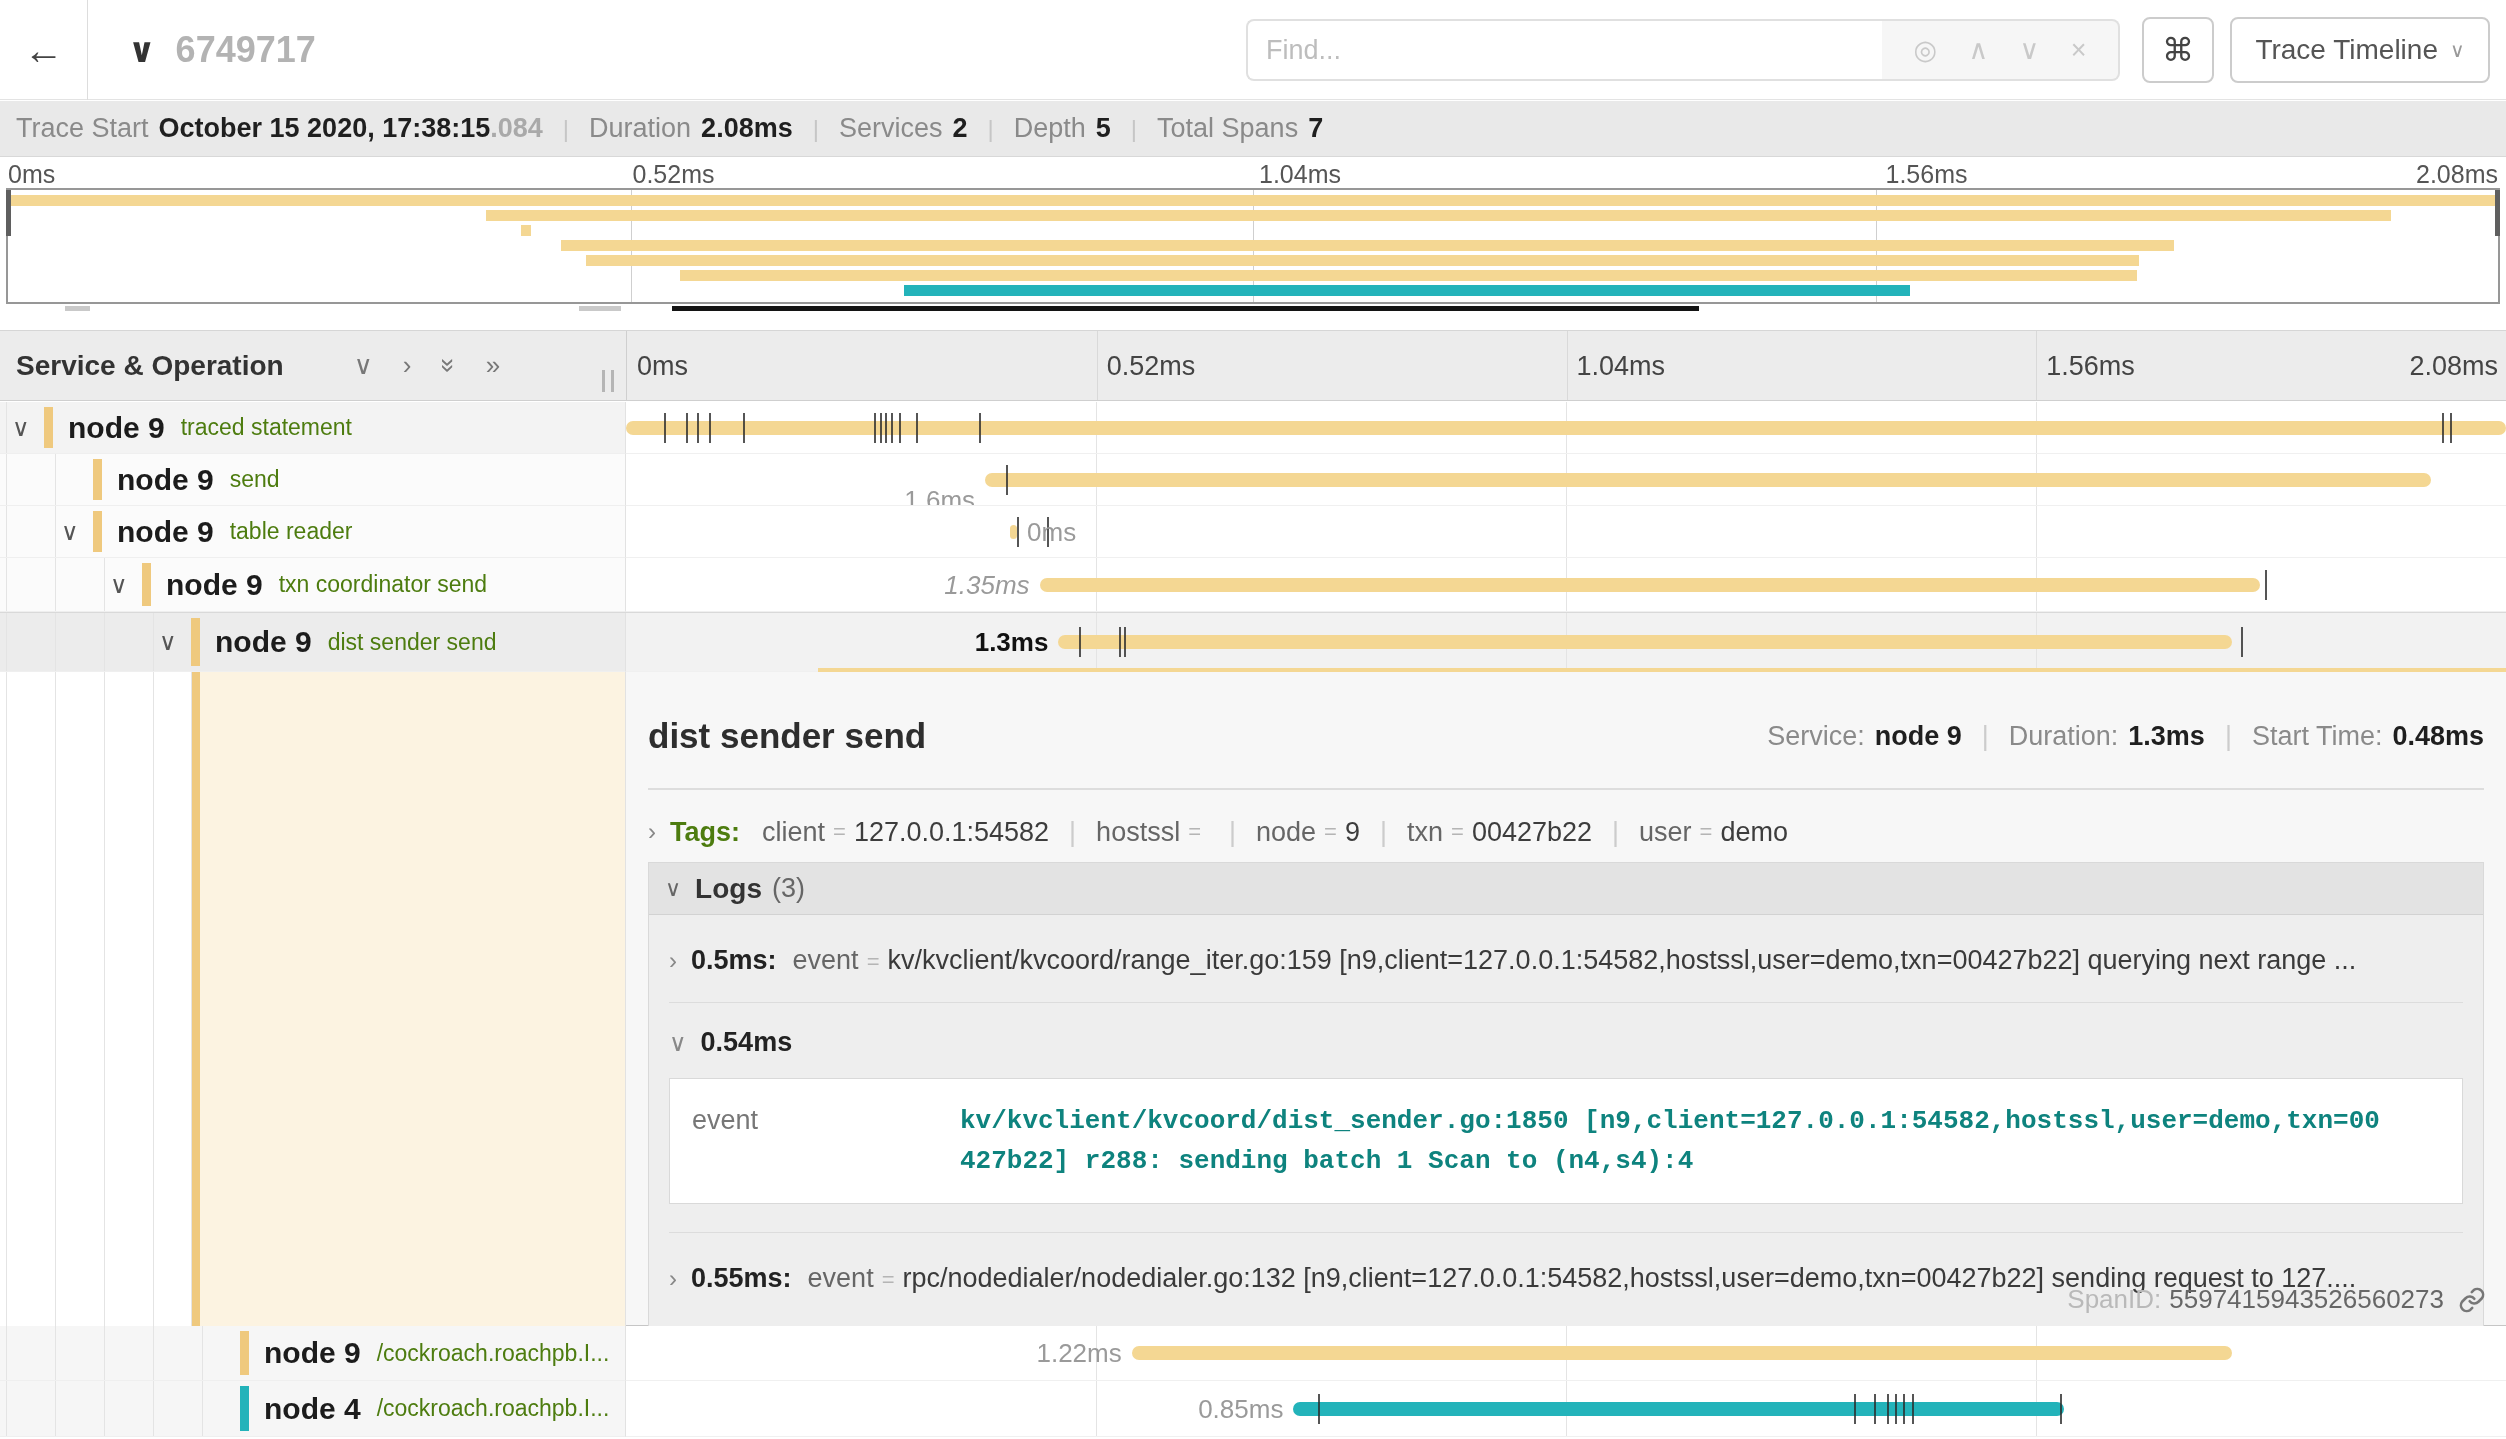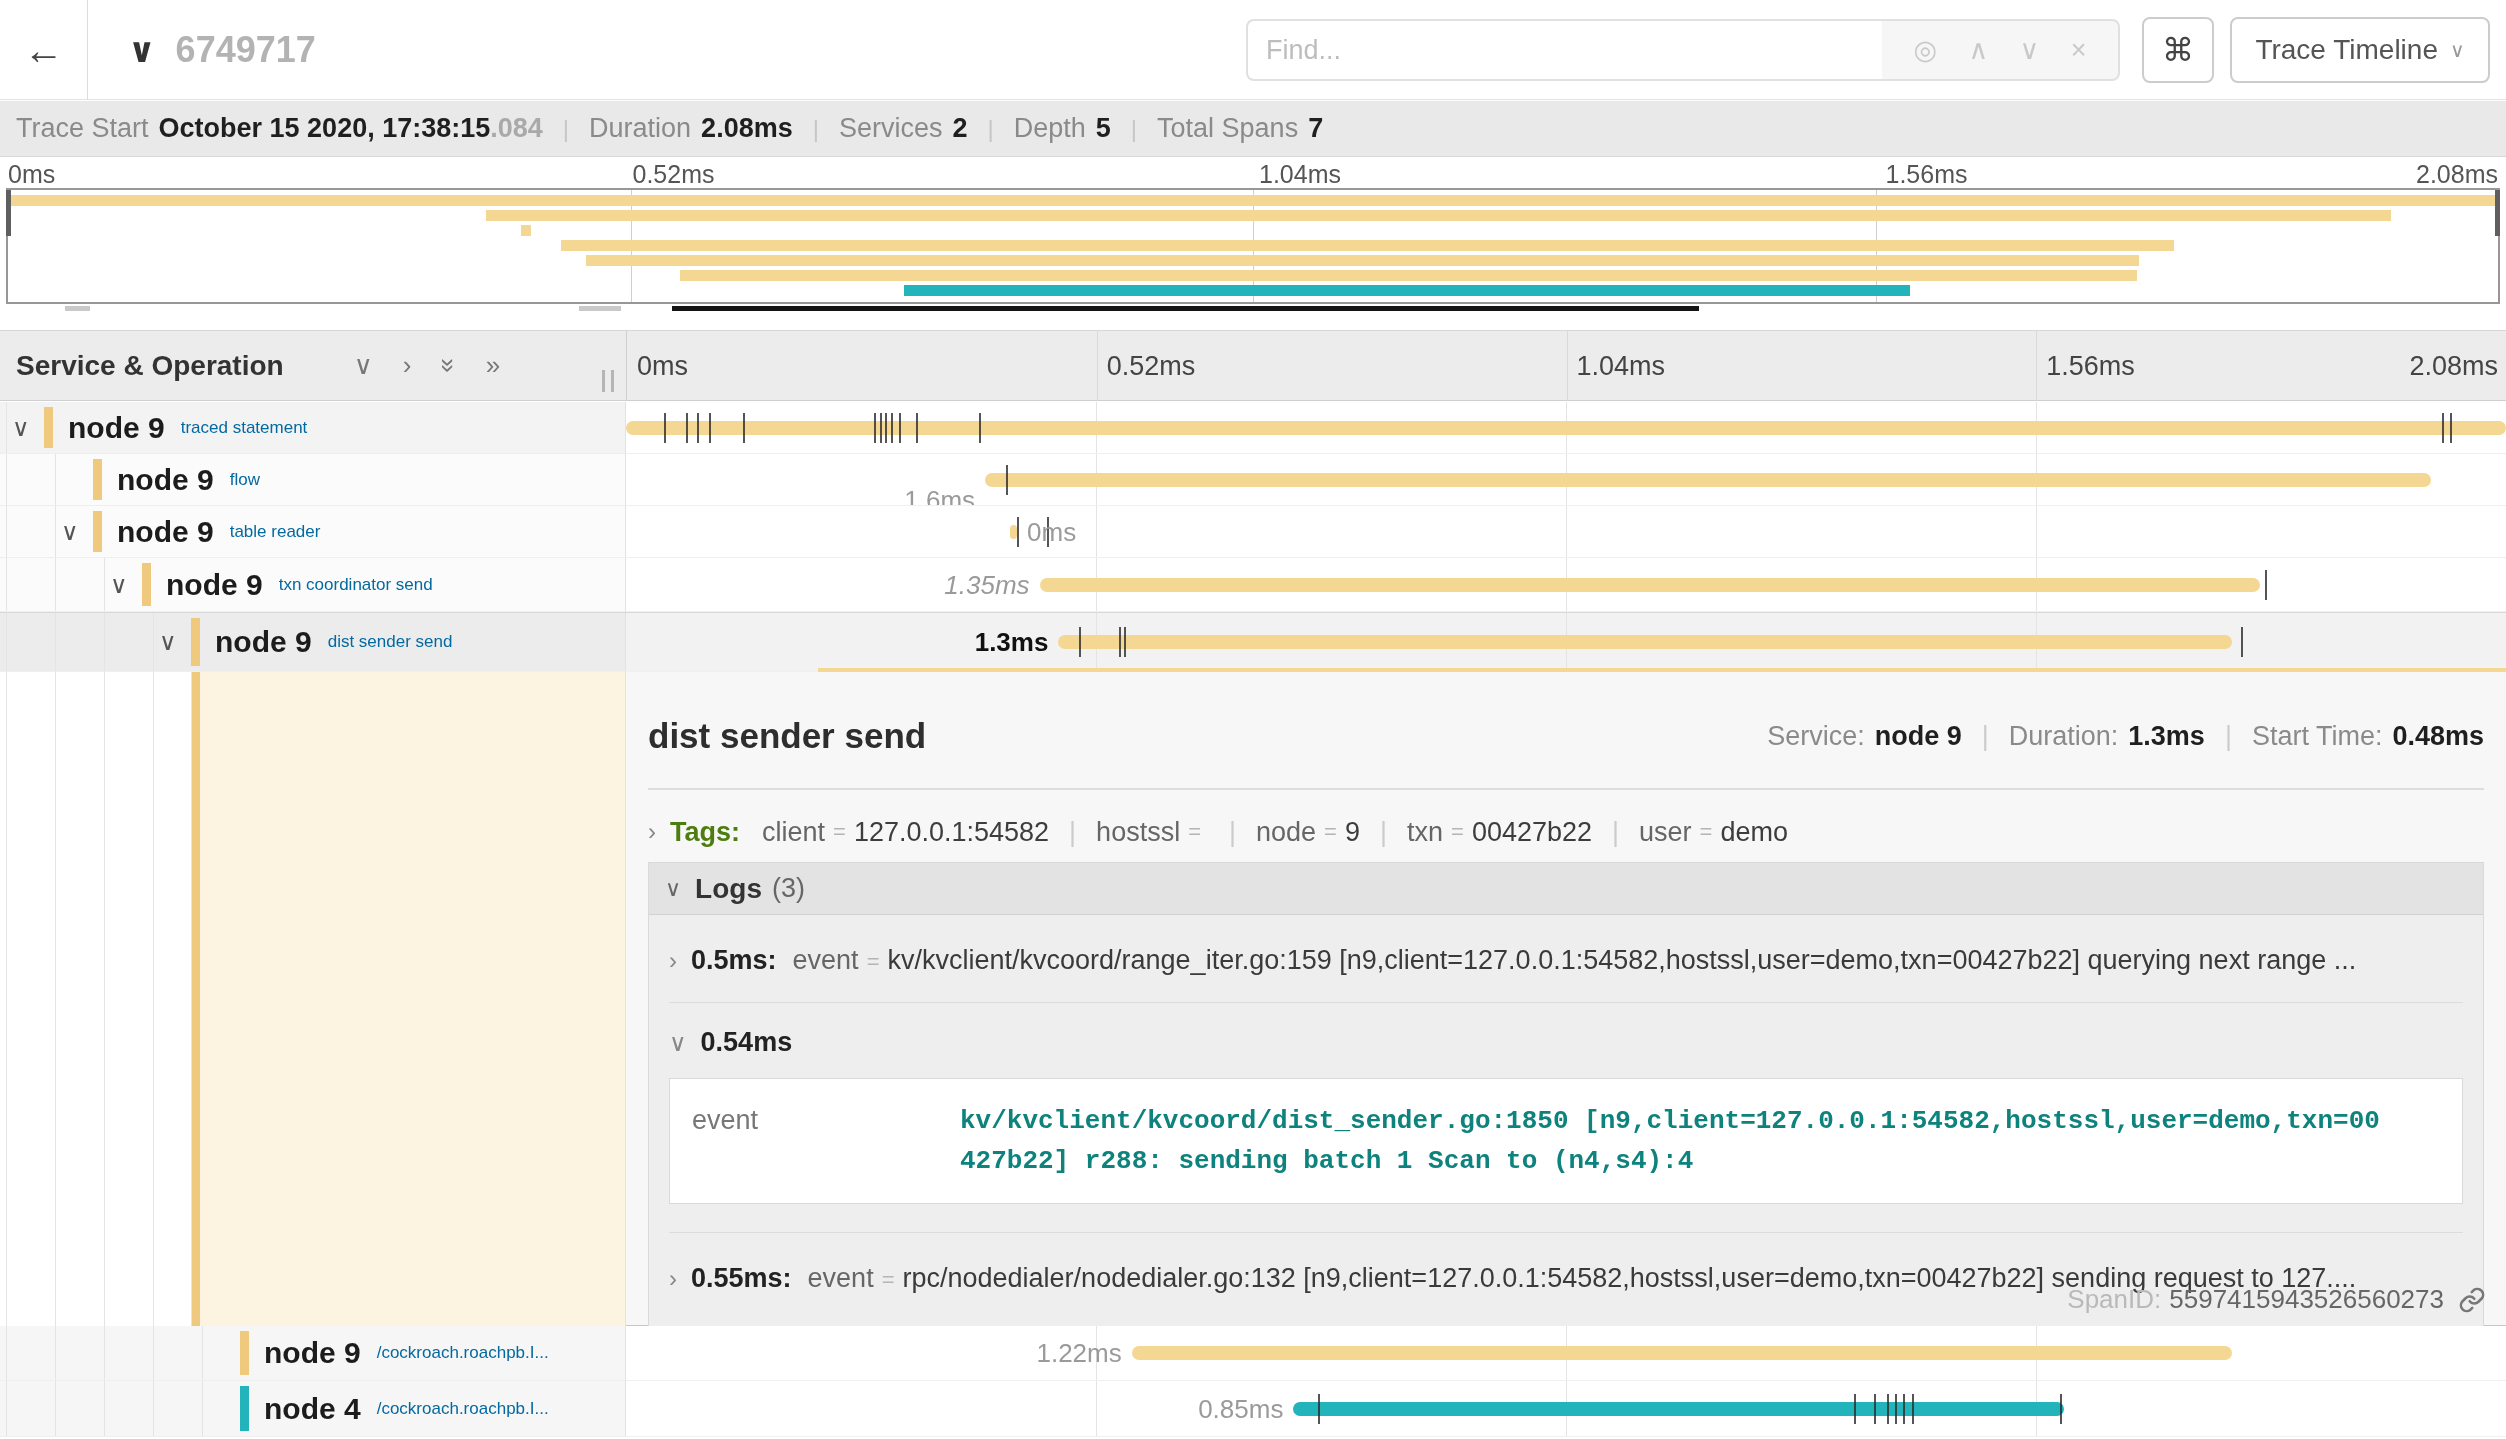--- a/index.html
+++ b/index.html
@@ -67,21 +67,21 @@
   
   #rows { position:absolute; left:0; top:402px; width:2506px; }
   .span-row { position:relative; width:2506px; display:flex; }
   .row-name { position:relative; width:626px; height:100%; border-right:1px solid #e2e2e2;
     border-bottom:1px solid #efefef; overflow:hidden; cursor:pointer; }
   .guide { position:absolute; top:0; bottom:0; width:1px; background:#e4e4e4; }
   .row-chevron { position:absolute; top:50%; transform:translateY(-50%); font-size:24px; color:#555; cursor:pointer; }
   .swatch { position:absolute; top:5px; bottom:5px; width:9px; }
   .row-label { position:absolute; top:0; bottom:0; display:flex; align-items:center; gap:16px; white-space:nowrap; }
   .svc { font-size:30px; font-weight:bold; color:#1c1c1c; }
-  .op  { font-size:17px; color:#0369a1; }
+  .op  { font-size:23px; color:#4d7c0f; }
   .row-tl { position:relative; flex:1; height:100%; border-bottom:1px solid #f0f0f0; overflow:hidden; cursor:pointer; }
   .gridline { position:absolute; top:0; bottom:0; width:1px; background:#e4e4e4; }
   .bar { position:absolute; top:50%; transform:translateY(-50%); height:14px; border-radius:7px; }
   .tick { position:absolute; top:50%; transform:translateY(-50%); width:2px; height:30px; background:#2b2b2b; opacity:.8; }
   .dur { position:absolute; top:50%; transform:translateY(-50%); font-size:26px; color:#9a9a9a; white-space:nowrap; }
   .dur.emph { color:#111; font-weight:bold; }
 
   
   #detail-row { position:relative; width:2506px; height:654px; }
   #detail-left-white { position:absolute; left:0; top:0; width:192px; height:100%; background:#fff; border-right:1px solid #e4e4e4;}
@@ -261,21 +261,21 @@
             <div class="tick" style="left: 97%;"></div>
           </div>
         </div>
         <div class="span-row" style="height: 52px;">
           <div class="row-name" style="background: rgb(251, 251, 251);">
             <div class="guide" style="left: 6px;"></div>
             <div class="guide" style="left: 55px;"></div>
             <div class="swatch" style="left: 93px; background: rgb(239, 201, 126);"></div>
             <div class="row-label" style="left: 117px;">
               <span class="svc">node 9</span>
-              <span class="op">flow</span>
+              <span class="op">send</span>
             </div>
           </div>
           <div class="row-tl" style="background: rgb(255, 255, 255);">
             <div class="gridline" style="left: 25%;"></div>
             <div class="gridline" style="left: 50%;"></div>
             <div class="gridline" style="left: 75%;"></div>
             <div class="bar" style="left: 19.1%; width: 76.9%; background: rgb(244, 215, 147);"></div>
             <div class="tick" style="left: 20.2%;"></div>
             <span class="dur" style="right: calc(80.9% + 10px); margin-top: 20px;">1.6ms</span>
           </div>

